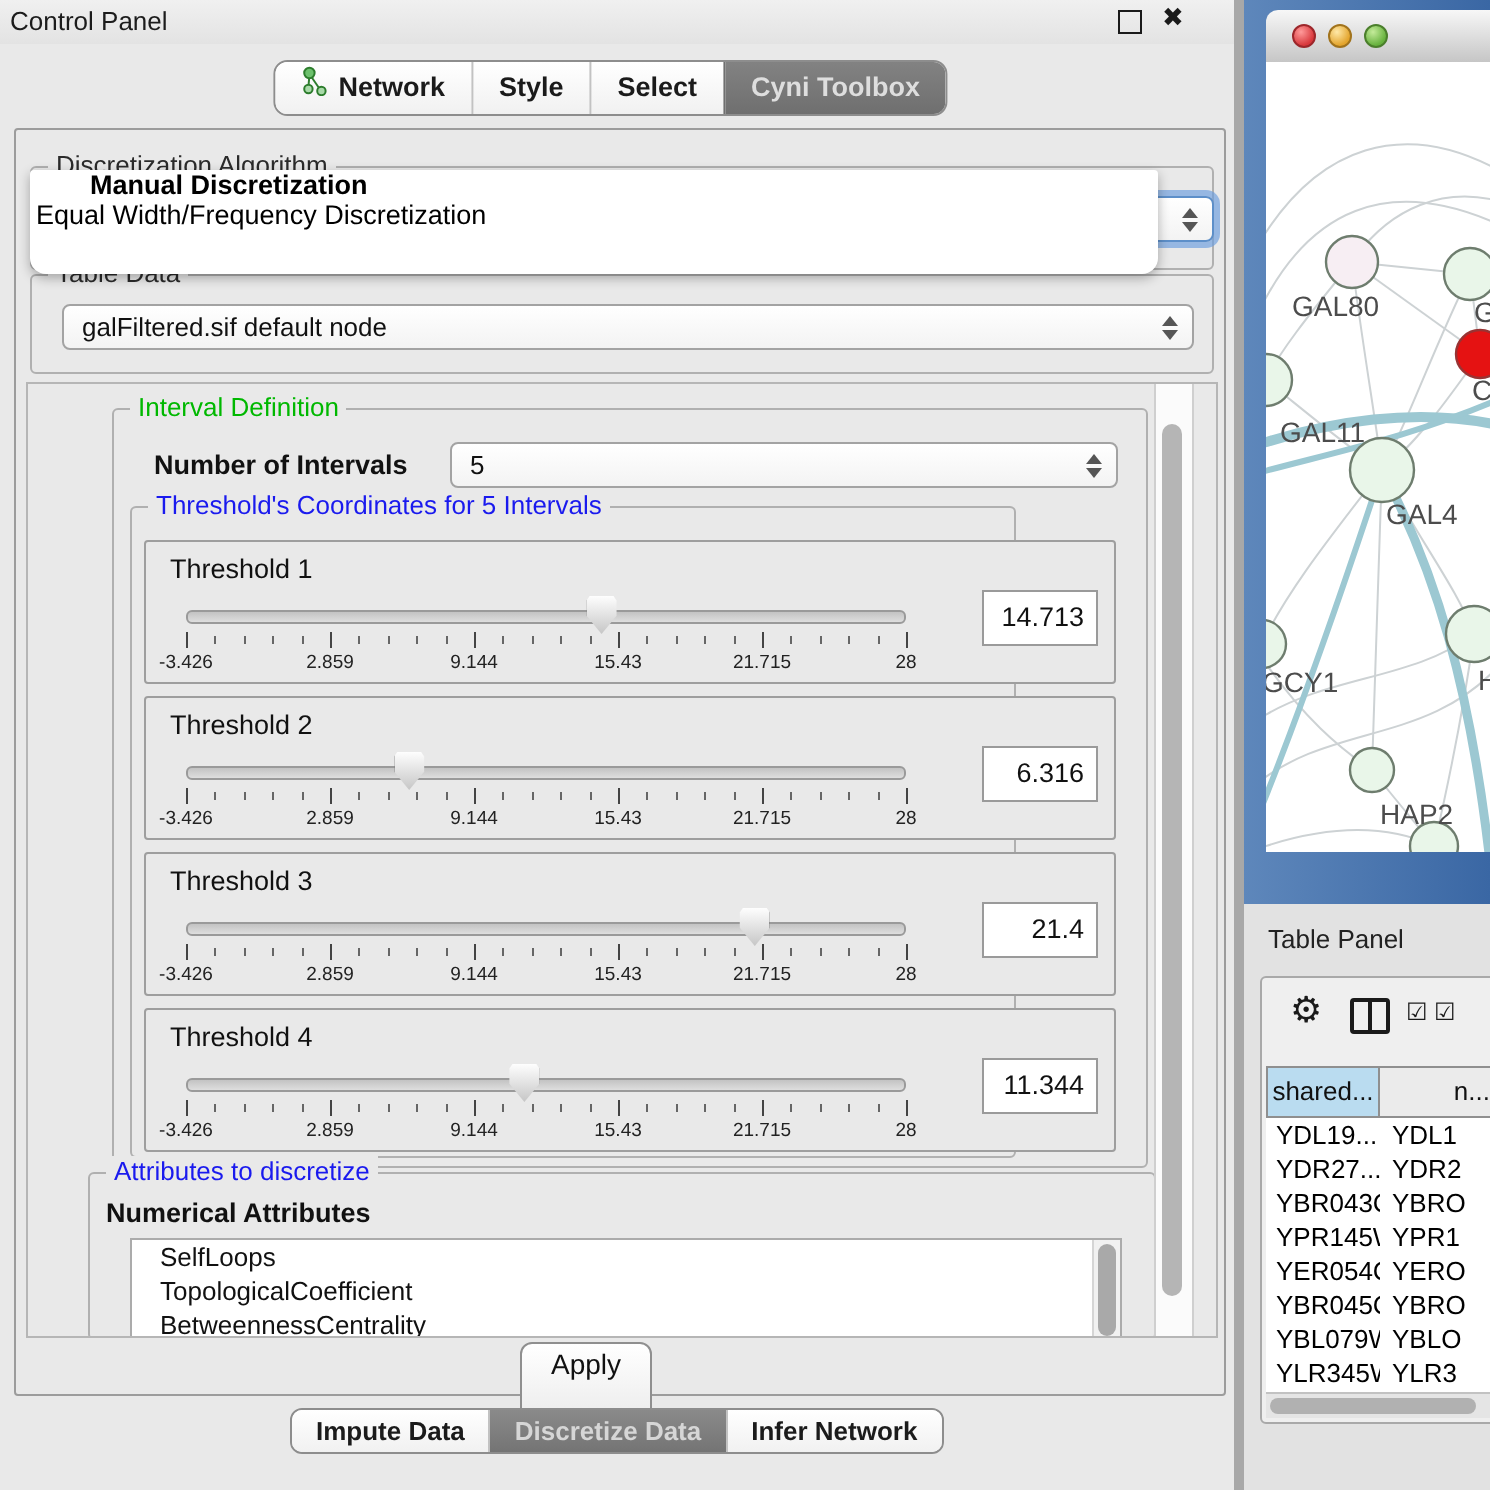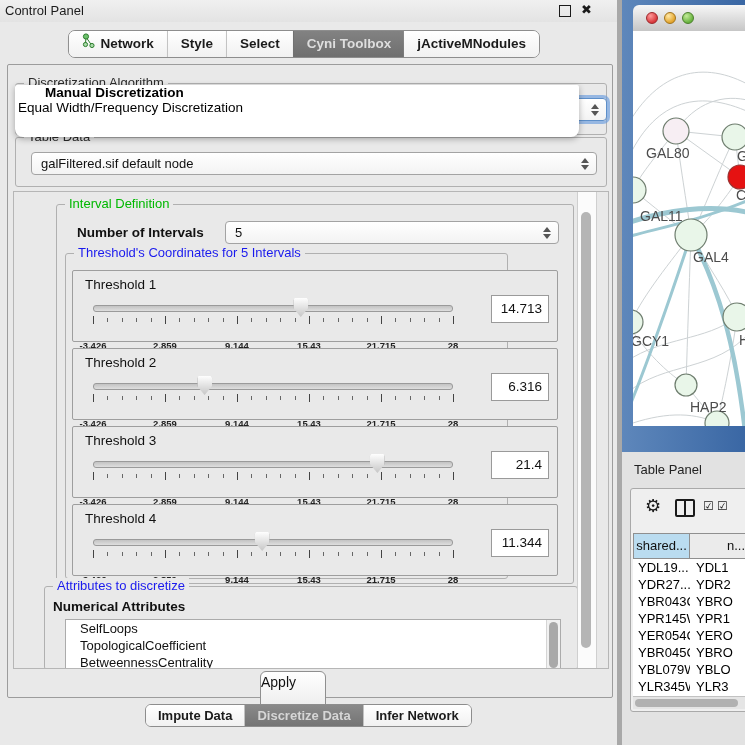--- a/index.html
+++ b/index.html
@@ -68,35 +68,35 @@
   .slider{position:absolute;left:20px;top:28px;width:360px;height:40px;}
   .track{position:absolute;top:6px;left:0;right:0;height:5px;border:1px solid #9a9a9a;border-radius:3px;
     background:linear-gradient(#c3c3c3,#dedede);}
   .thumb{position:absolute;top:-1px;width:15px;height:19px;transform:translateX(-50%);
     background:linear-gradient(#fefefe,#c6c6c6);
     clip-path:polygon(10% 0,90% 0,100% 12%,100% 52%,50% 100%,0 52%,0 12%);
     filter:drop-shadow(0 0 1px #777);}
   .ticks{position:absolute;top:17px;left:0;right:0;height:9px;}
   .tick{position:absolute;top:2px;width:1px;height:4px;background:#666;}
   .tick.major{top:0;height:8px;background:#444;}
-  .tick-labels{position:absolute;top:41px;left:0;right:0;height:12px;font-size:9.5px;font-weight:bold;color:#222;}
+  .tick-labels{position:absolute;top:27px;left:0;right:0;height:12px;font-size:9.5px;font-weight:normal;color:#222;}
   .tick-label{position:absolute;transform:translateX(-50%);white-space:nowrap;}
   .vbox{position:absolute;right:8px;top:24px;width:58px;height:28px;background:#fff;border:1px solid #9a9a9a;
     font-size:13.5px;text-align:right;line-height:26px;padding-right:6px;box-sizing:border-box;color:#111;}
 
   
   #attr-list-label{position:absolute;left:8px;top:12px;font-size:13.5px;font-weight:bold;color:#111;}
   #attr-list{position:absolute;left:20px;top:32px;width:496px;height:52px;background:#fff;
     border:1px solid #ababab;box-sizing:border-box;overflow:hidden;}
   .list-item{padding-left:14px;font-size:13px;height:17px;line-height:17px;color:#111;white-space:nowrap;}
   #attr-scroll{position:absolute;right:0;top:0;bottom:0;width:13px;background:#f1f1f1;border-left:1px solid #d5d5d5;}
   #attr-scroll .thumb-v{position:absolute;left:2px;right:2px;top:2px;bottom:2px;background:#a9a9a9;border-radius:5px;}
 
   #apply-btn{position:absolute;left:252px;top:606px;width:66px;height:39px;background:linear-gradient(#ffffff,#ececec);
-    border:1px solid #8f8f8f;border-radius:6px;font-size:14px;color:#111;line-height:21px;box-sizing:border-box;}
+    border:1px solid #8f8f8f;border-radius:6px;font-size:14px;color:#111;text-align:center;line-height:21px;box-sizing:border-box;}
 
   
   #bottom-tabs{position:absolute;left:145px;top:704px;display:flex;border:1px solid #8d8d8d;border-radius:6px;
     overflow:hidden;background:#fdfdfd;height:21px;}
   .btab{padding:0 12px;font-size:13px;font-weight:bold;color:#1b1b1b;line-height:21px;white-space:nowrap;
     background:linear-gradient(#ffffff,#f1f1f1);}
   .btab + .btab{border-left:1px solid #c2c2c2;}
   .btab.selected{background:linear-gradient(#8a8a8a,#747474);color:#d6d6d6;}
 
   
@@ -161,23 +161,20 @@
         <span>Network</span>
       </span>
       <span class="tab">
           <span>Style</span>
         </span>
       <span class="tab">
           <span>Select</span>
         </span>
       <span class="tab selected">
           <span>Cyni Toolbox</span>
-        </span>
-      <span class="tab">
-          <span>jActiveMNodules</span>
         </span>
     </div>
 
     <div id="outer-panel">
 
       <div class="group" style="left:7px;top:18px;width:592px;height:52px;">
         <span class="glabel dark">Discretization Algorithm</span>
         <div class="combo focus" style="left:13px;top:14px;width:578px;">
           <span class="stepper">
               <span class="up"></span>

